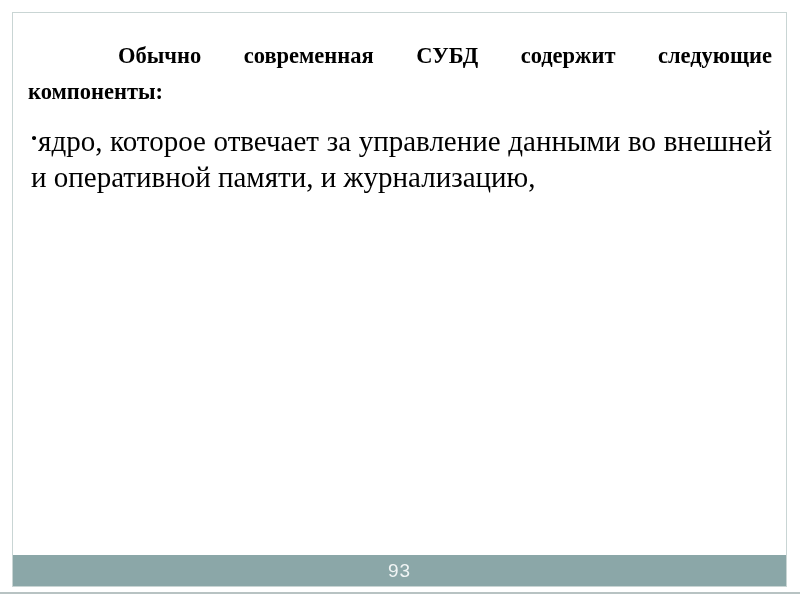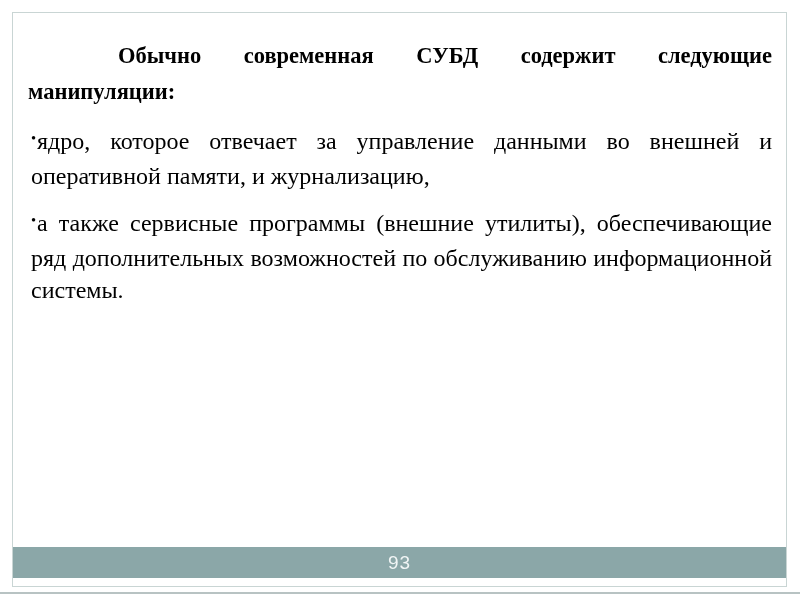--- a/index.html
+++ b/index.html
@@ -42,36 +42,36 @@
   .title-line.first {
     text-indent: 90px;
     text-align-last: justify;
   }
   .bullets {
     margin: 0;
   }
   .bullet-item {
     margin: 0 0 15px 0;
     padding-left: 3px;
-    font-size: 24px;
+    font-size: 29px;
     line-height: 32px;
     text-align: justify;
     color: #000000;
   }
   .bullet {
     font-size: 0.6em;
     position: relative;
     top: -0.4em;
     margin-right: 1px;
   }
   .footer-bar {
     position: absolute;
     left: 0;
     right: 0;
-    bottom: 8px;
+    bottom: 0;
     height: 31px;
     background: #8ba7a8;
     display: flex;
     align-items: center;
     justify-content: center;
   }
   .page-number {
     font-family: "Liberation Sans", sans-serif;
     font-size: 19px;
     color: #f1f5f5;
@@ -87,25 +87,24 @@
   }
 </style>
 </head>
 <body>
 
 <div class="page">
   <div class="slide">
     <div class="content">
       <div class="title-block">
         <div class="title-line first">Обычно современная СУБД содержит следующие</div>
-        <div class="title-line">манипуляции:</div>
+        <div class="title-line">компоненты:</div>
       </div>
       <div class="bullets">
           <p class="bullet-item"><span class="bullet">•</span><span>ядро, которое отвечает за управление данными во внешней и оперативной памяти, и журнализацию,</span></p>
-          <p class="bullet-item"><span class="bullet">•</span><span>а также сервисные программы (внешние утилиты), обеспечивающие ряд дополнительных возможностей по обслуживанию информационной системы.</span></p>
         </div>
     </div>
     <div class="footer-bar">
       <span class="page-number">93</span>
     </div>
   </div>
   <div class="bottom-shadow"></div>
 </div>
 
 </body></html>

